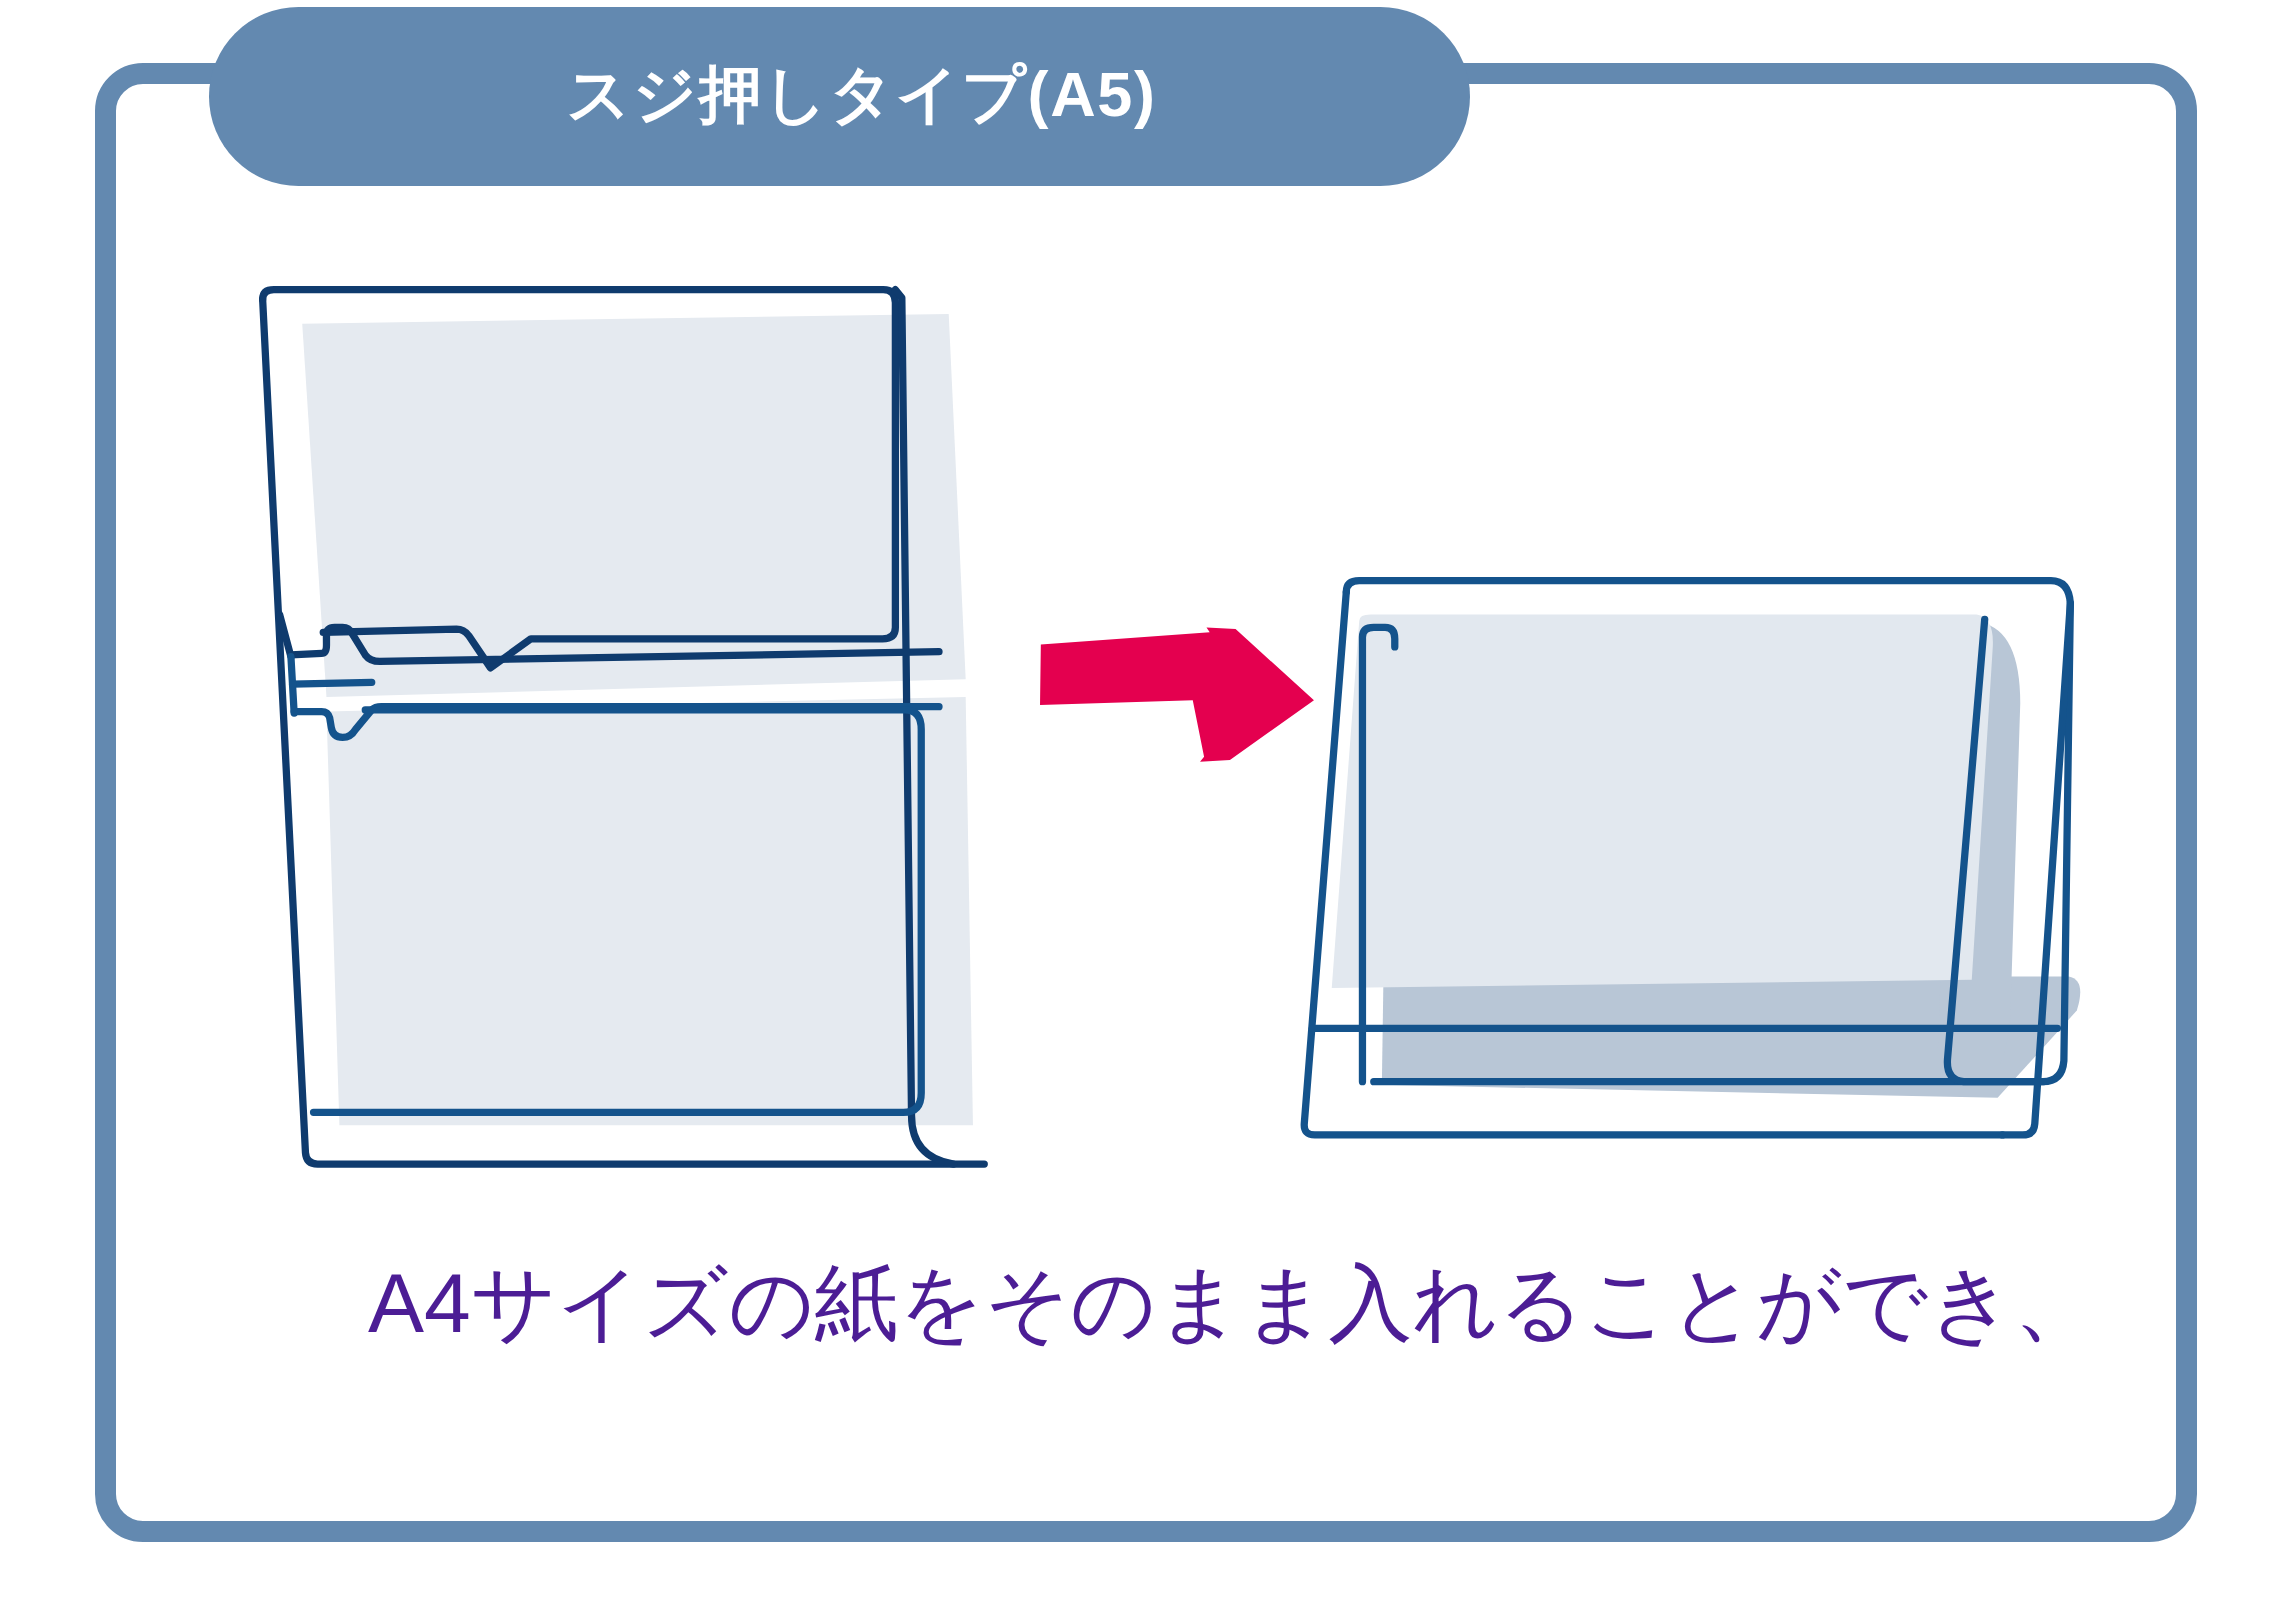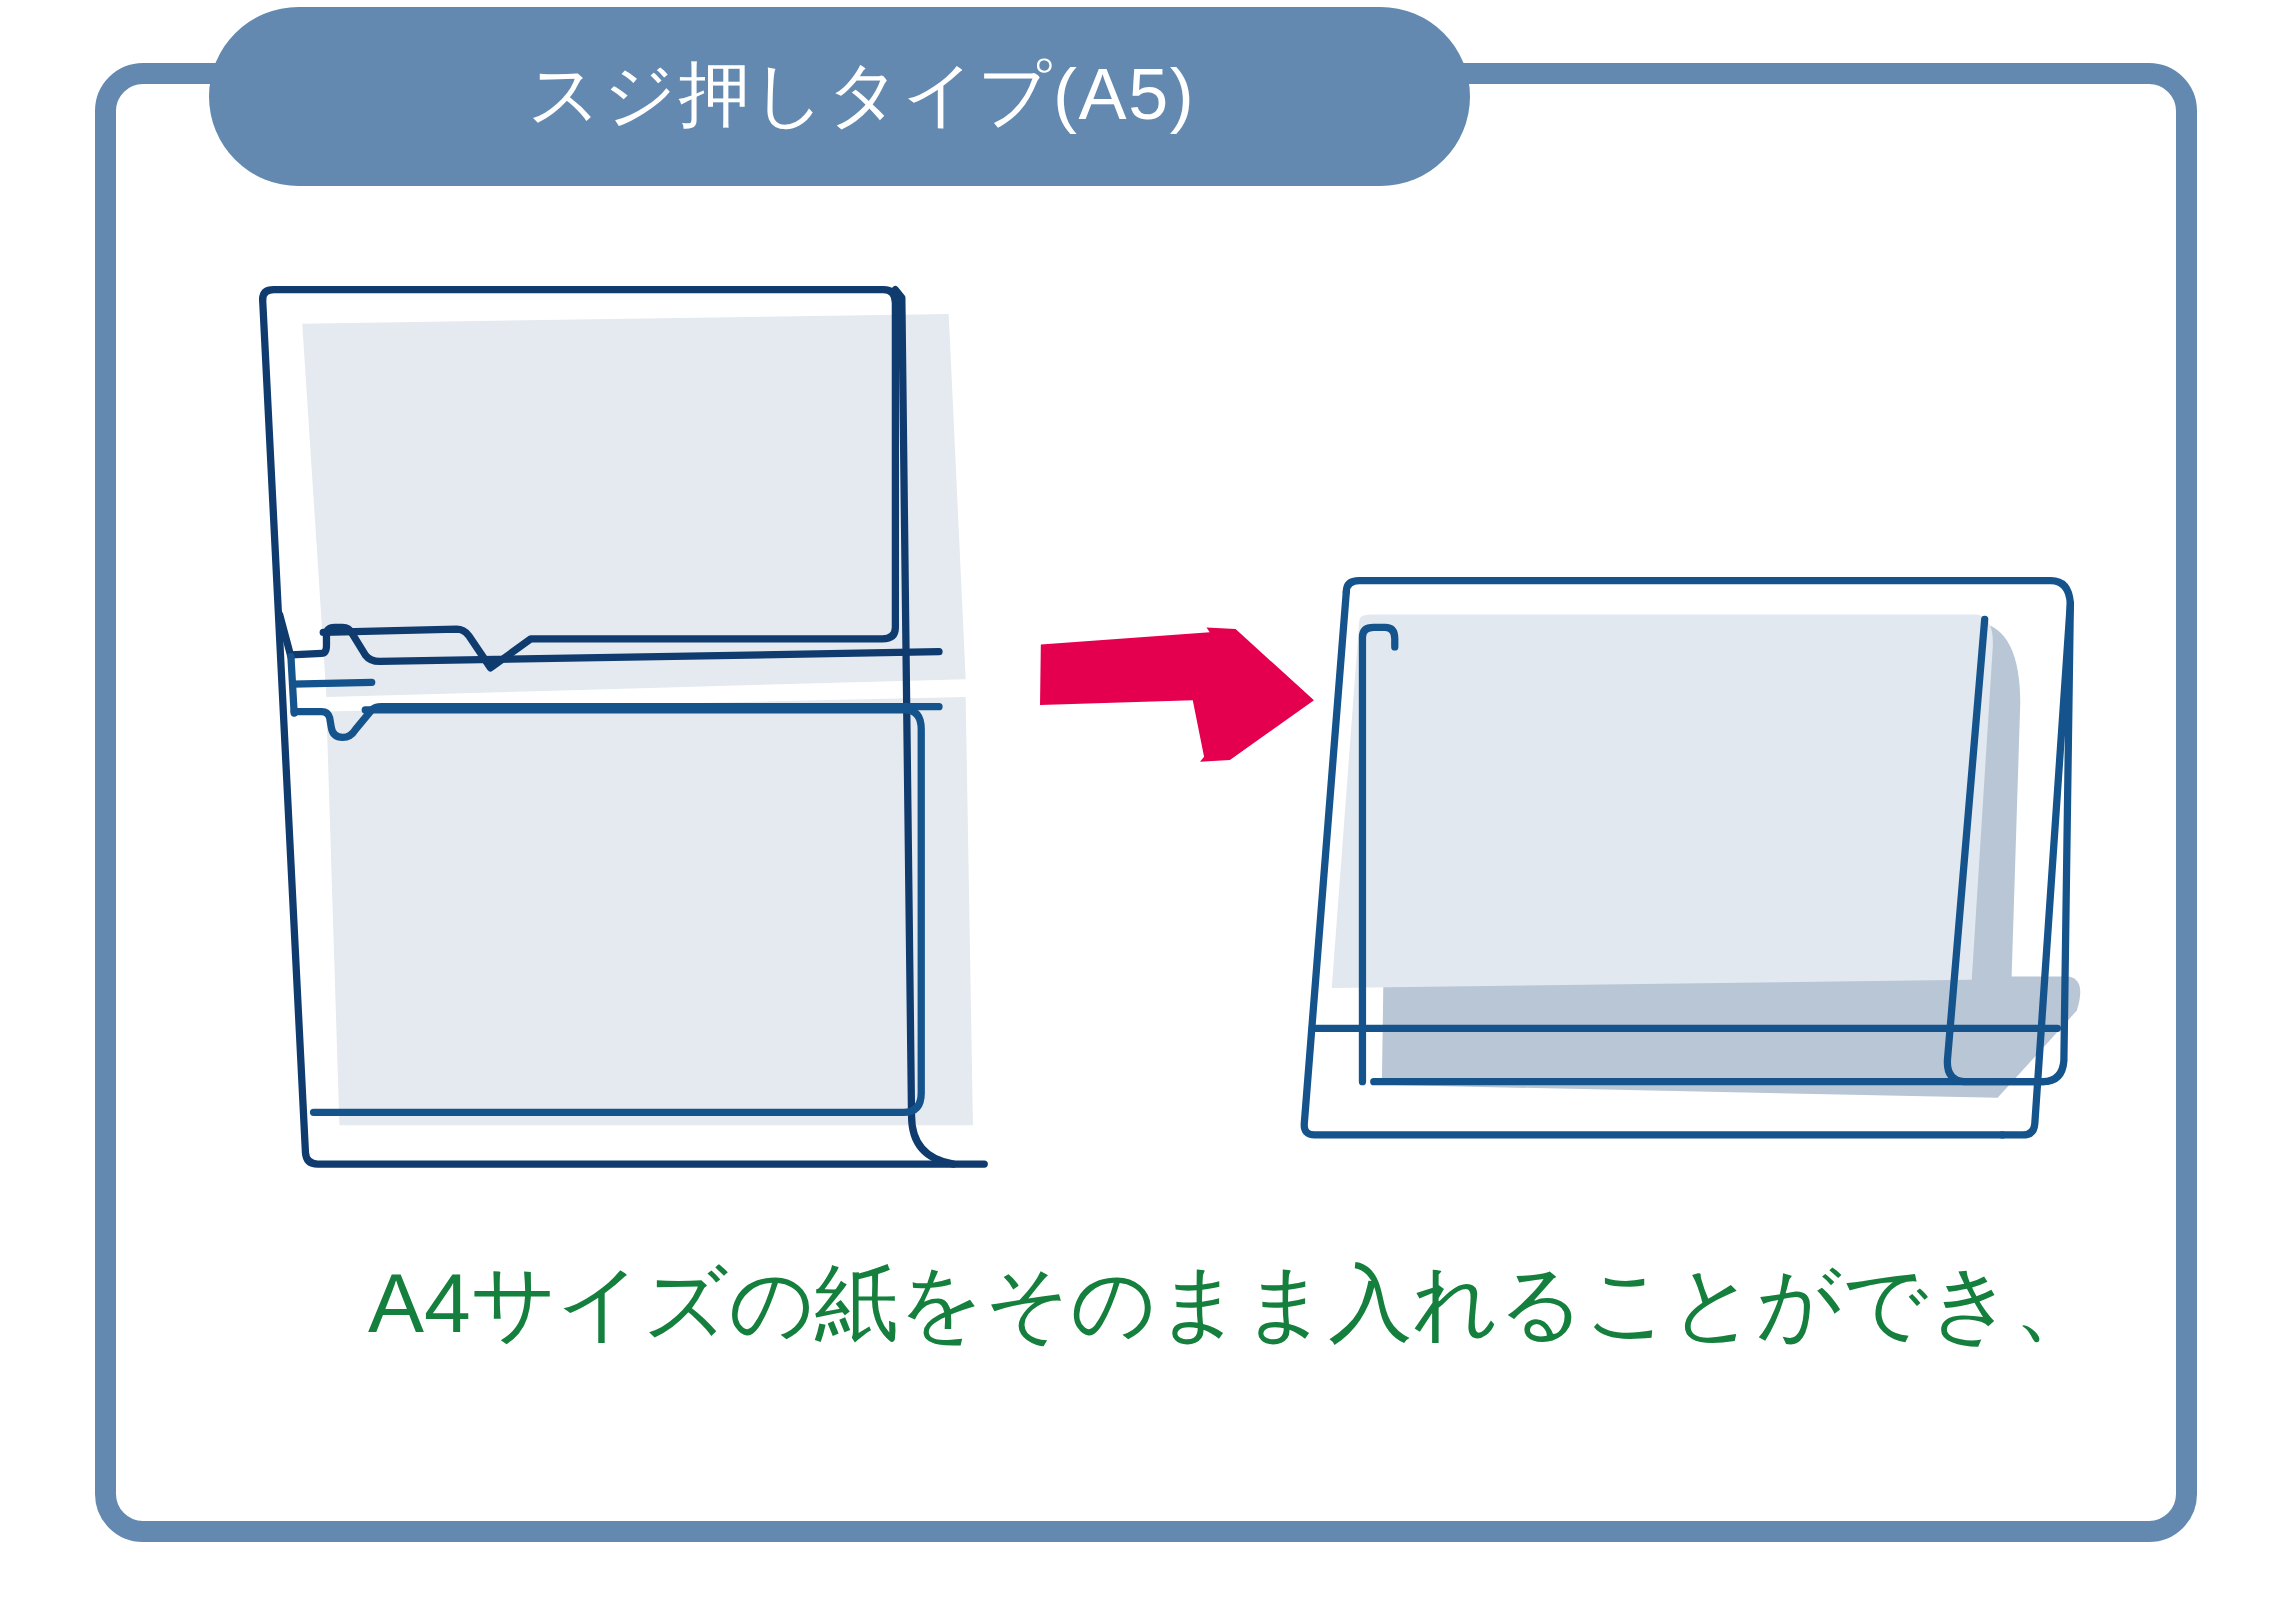--- a/index.html
+++ b/index.html
@@ -20,42 +20,42 @@
   #title-pill{
     position:absolute; left:209px; top:6.5px;
     width:1261px; height:179px;
     background:#6389b0;
     border-radius:90px;
     display:flex; align-items:center; justify-content:center;
     z-index:5;
   }
   #title-text{
     color:#ffffff;
-    font-size:72px;
-    font-weight:normal;
+    font-size:63px;
+    font-weight:bold;
     letter-spacing:1.6px;
     line-height:1;
     white-space:nowrap;
     transform:translateY(-1.6px);
     margin-left:44px;
   }
 
   
   #stage{
     position:absolute; left:0; top:0; width:2295px; height:1617px;
     z-index:3; pointer-events:none;
   }
   #stage svg{display:block;}
 
   
   #caption{
     position:absolute; left:368px; top:1251px;
     width:1617px;
     z-index:4;
-    color:#15803d;
+    color:#4c1d95;
     font-size:84px;
     line-height:1.24;
     letter-spacing:0px;
     white-space:nowrap;
   }
   #caption .cap-line{display:block;}
 </style>
 </head>
 <body>
 

